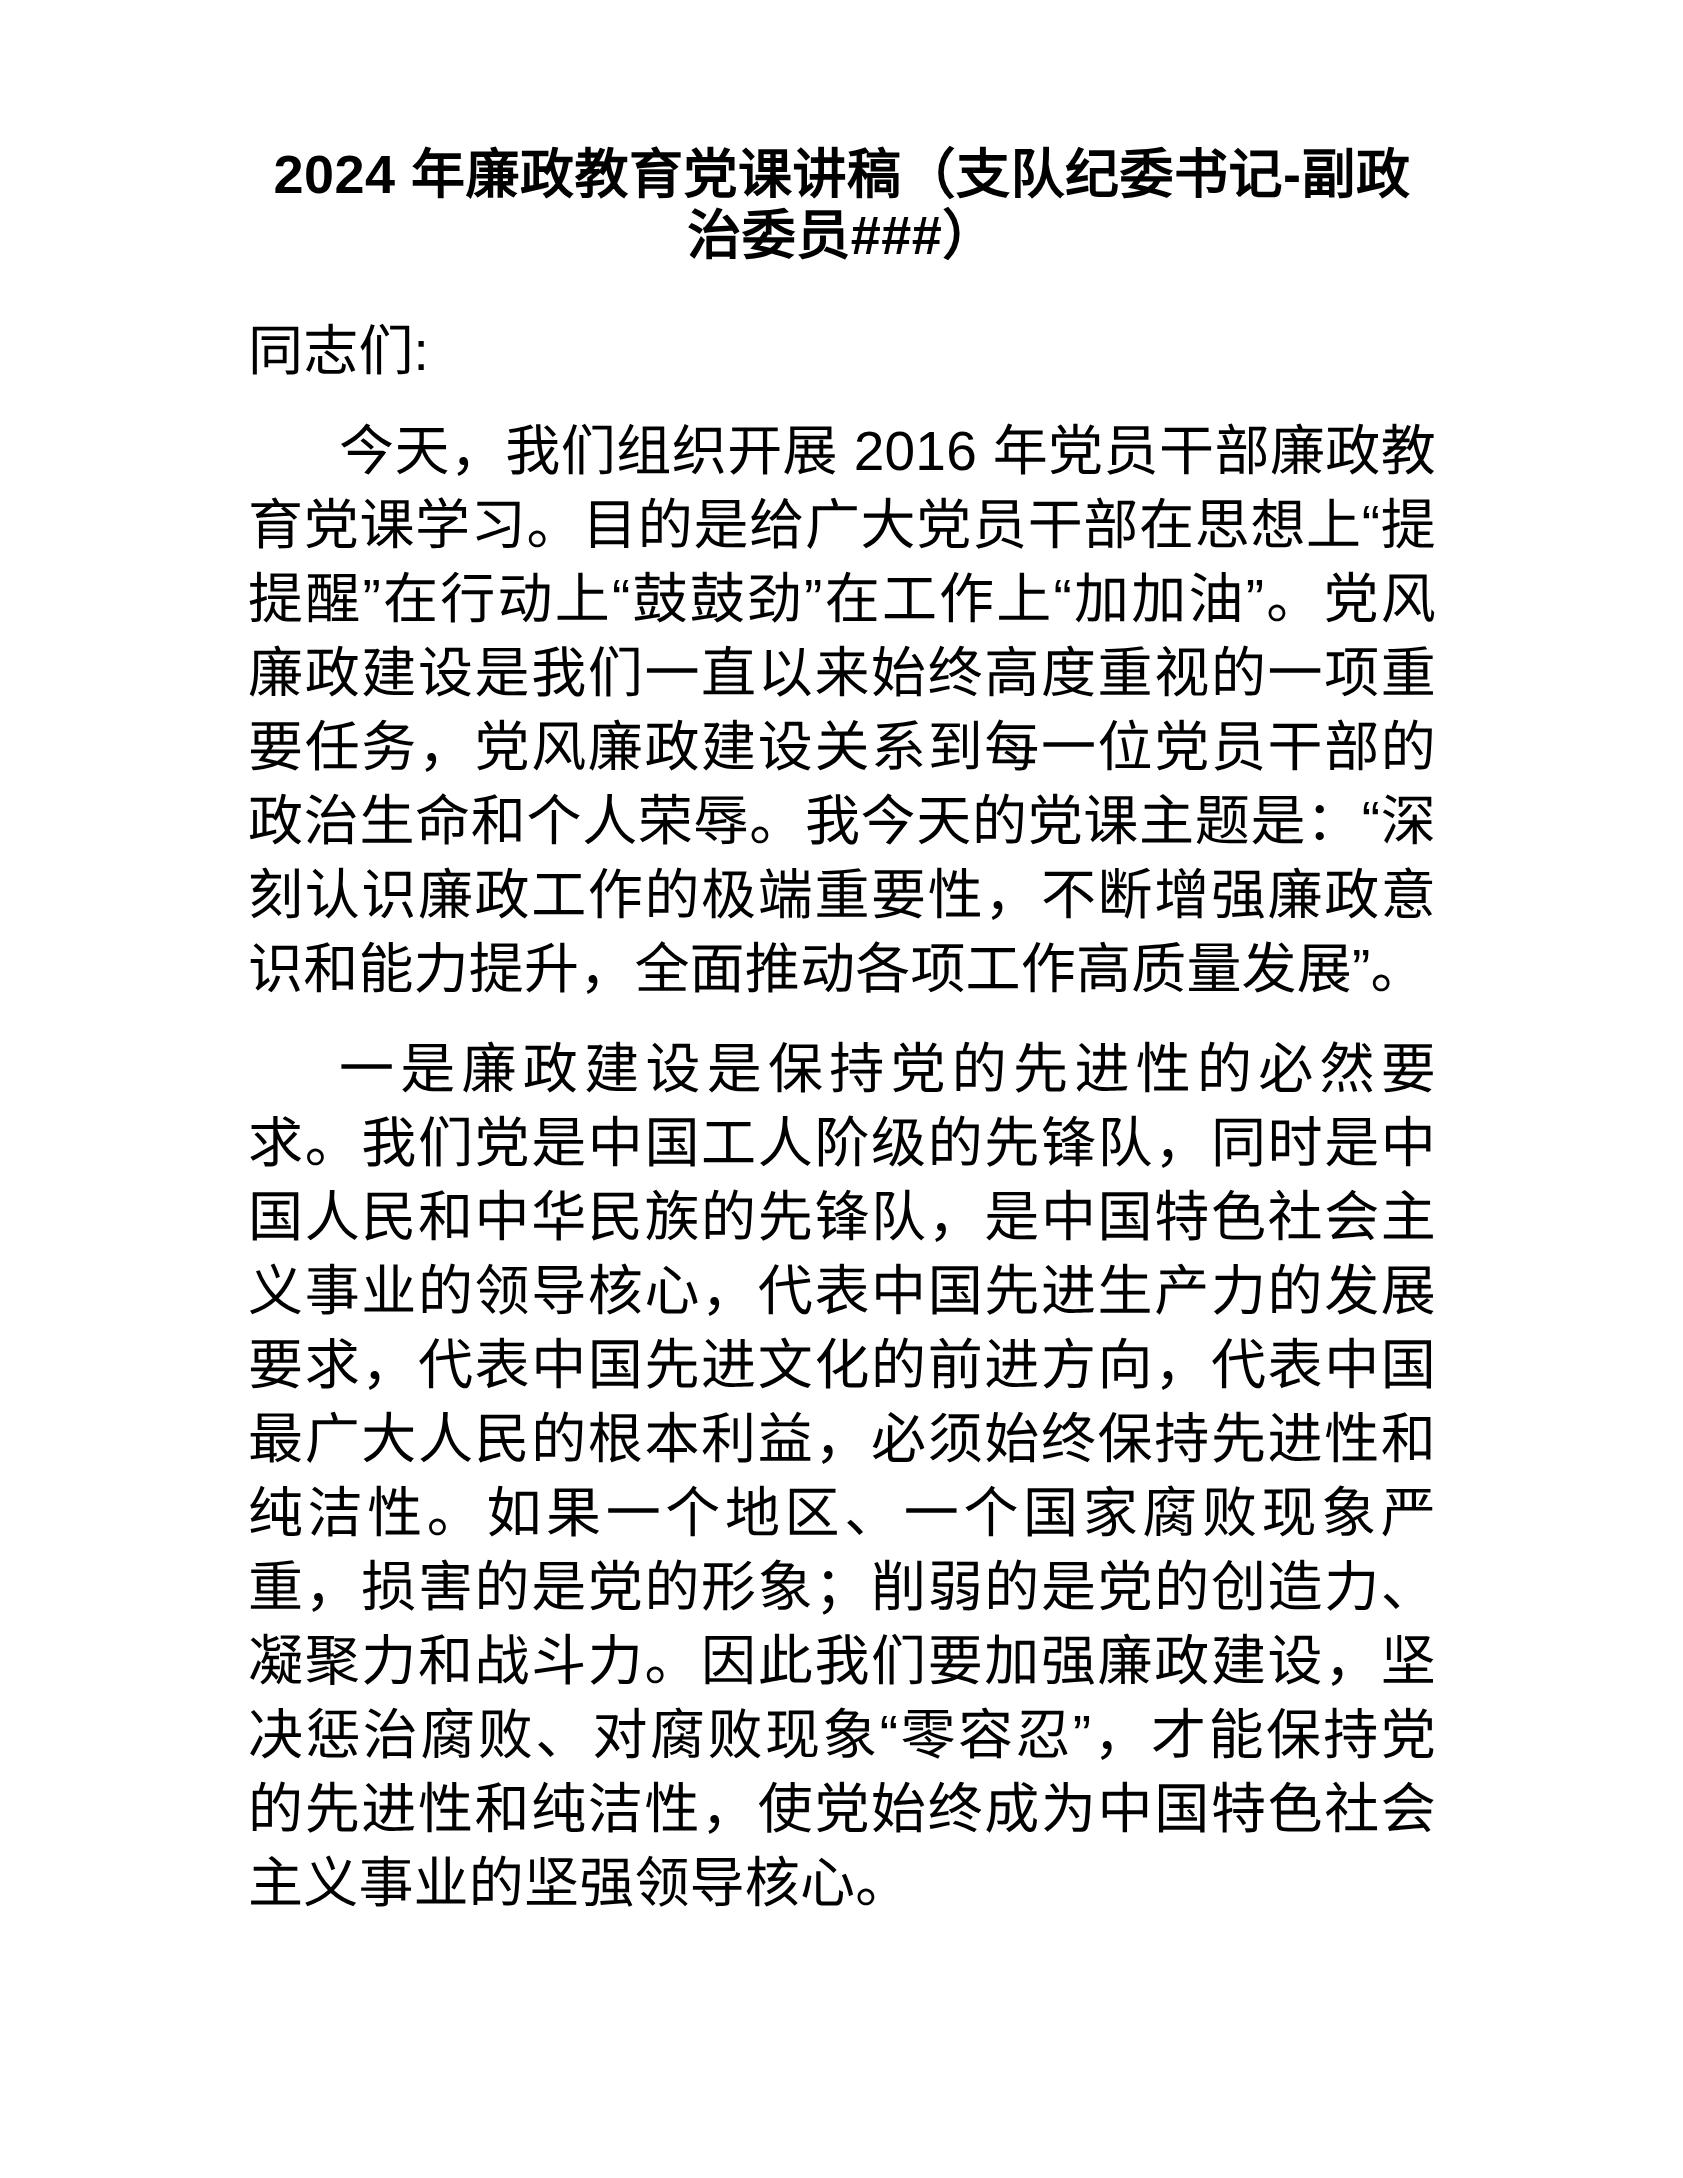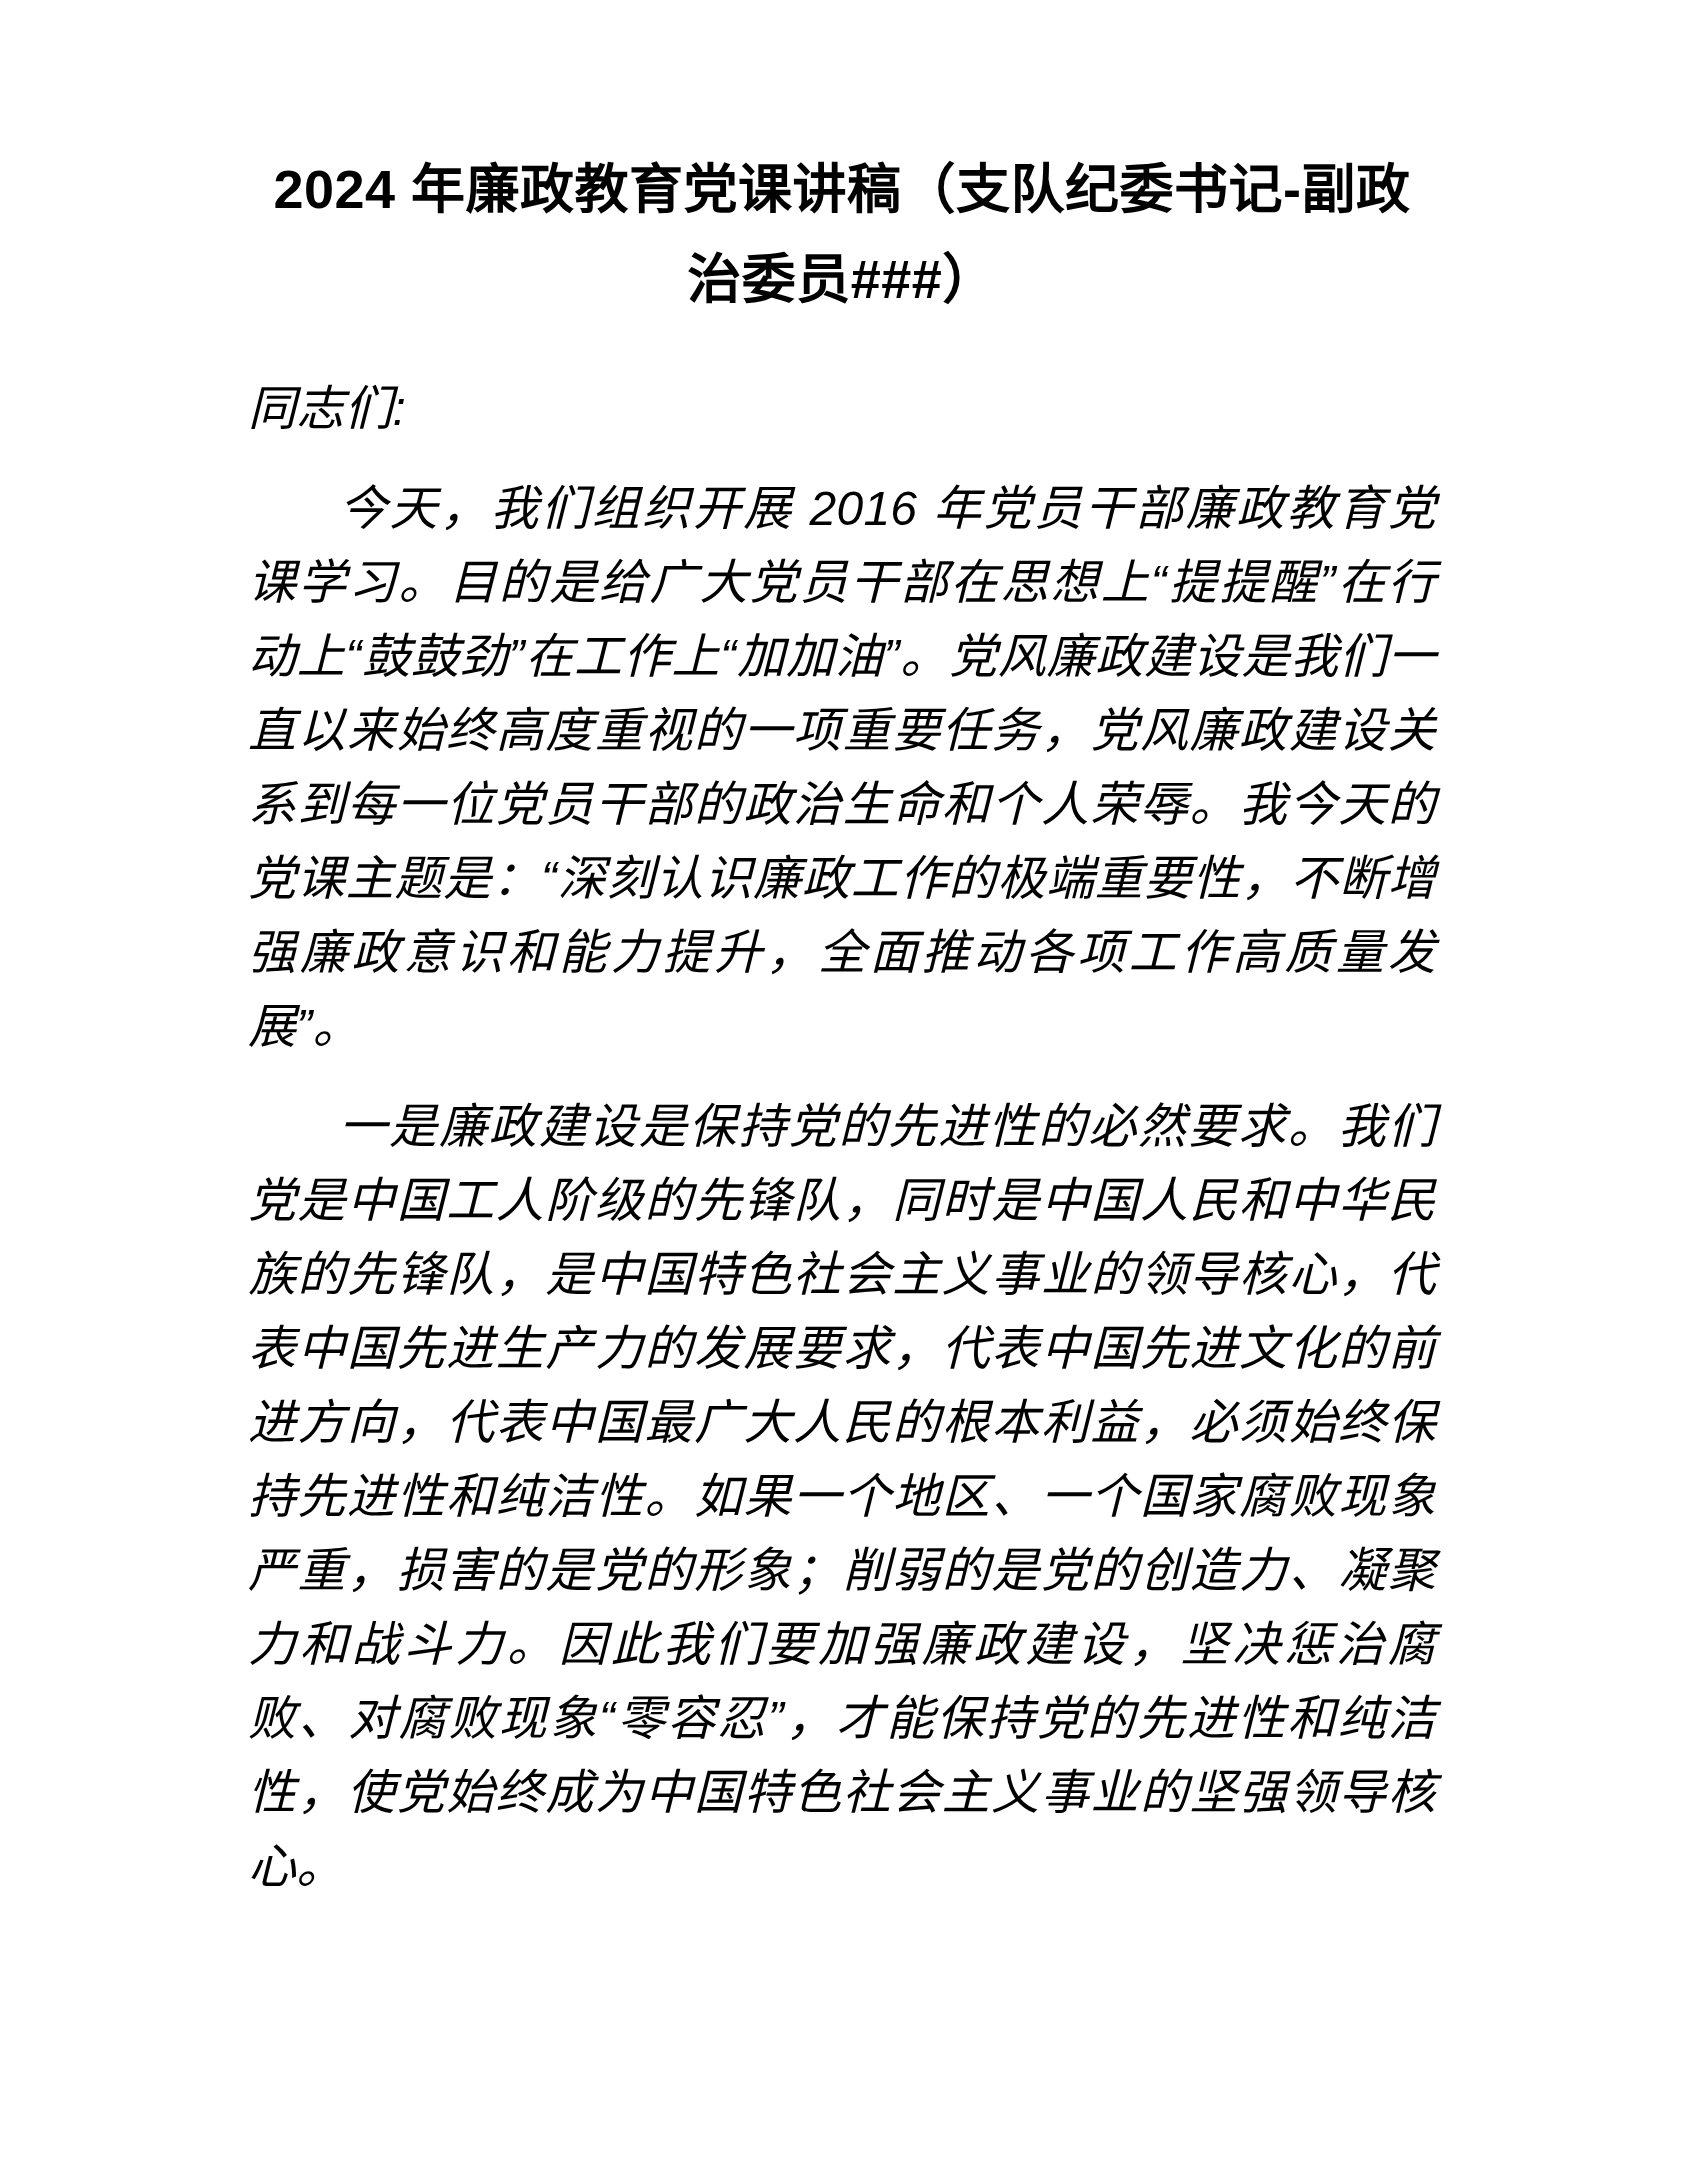--- a/index.html
+++ b/index.html
@@ -25,39 +25,38 @@
     position: absolute;
     left: 248px;
     top: 0;
     width: 1188px;
   }
 
   .doc-title {
     font-family: "Liberation Sans", "DejaVu Sans", sans-serif;
     font-weight: 700;
     font-size: 54px;
-    line-height: 90px;
+    line-height: 61px;
     text-align: center;
     letter-spacing: 0.5px;
     margin: 0;
     padding-top: 144px;
     word-break: break-all;
   }
 
   .doc-paragraph {
     font-family: "Liberation Sans", "DejaVu Sans", sans-serif;
-    font-size: 48px;
+    font-size: 55px;
     line-height: 74px;
     text-align: justify;
     text-align-last: left;
     letter-spacing: 0.2px;
     margin: 0;
     word-break: break-all;
     color: #000000;
-    font-style: italic;
   }
 
   .p-salutation {
     padding-top: 48px;
     text-indent: 0;
   }
 
   .p-indent {
     padding-top: 26px;
     text-indent: 91px;

